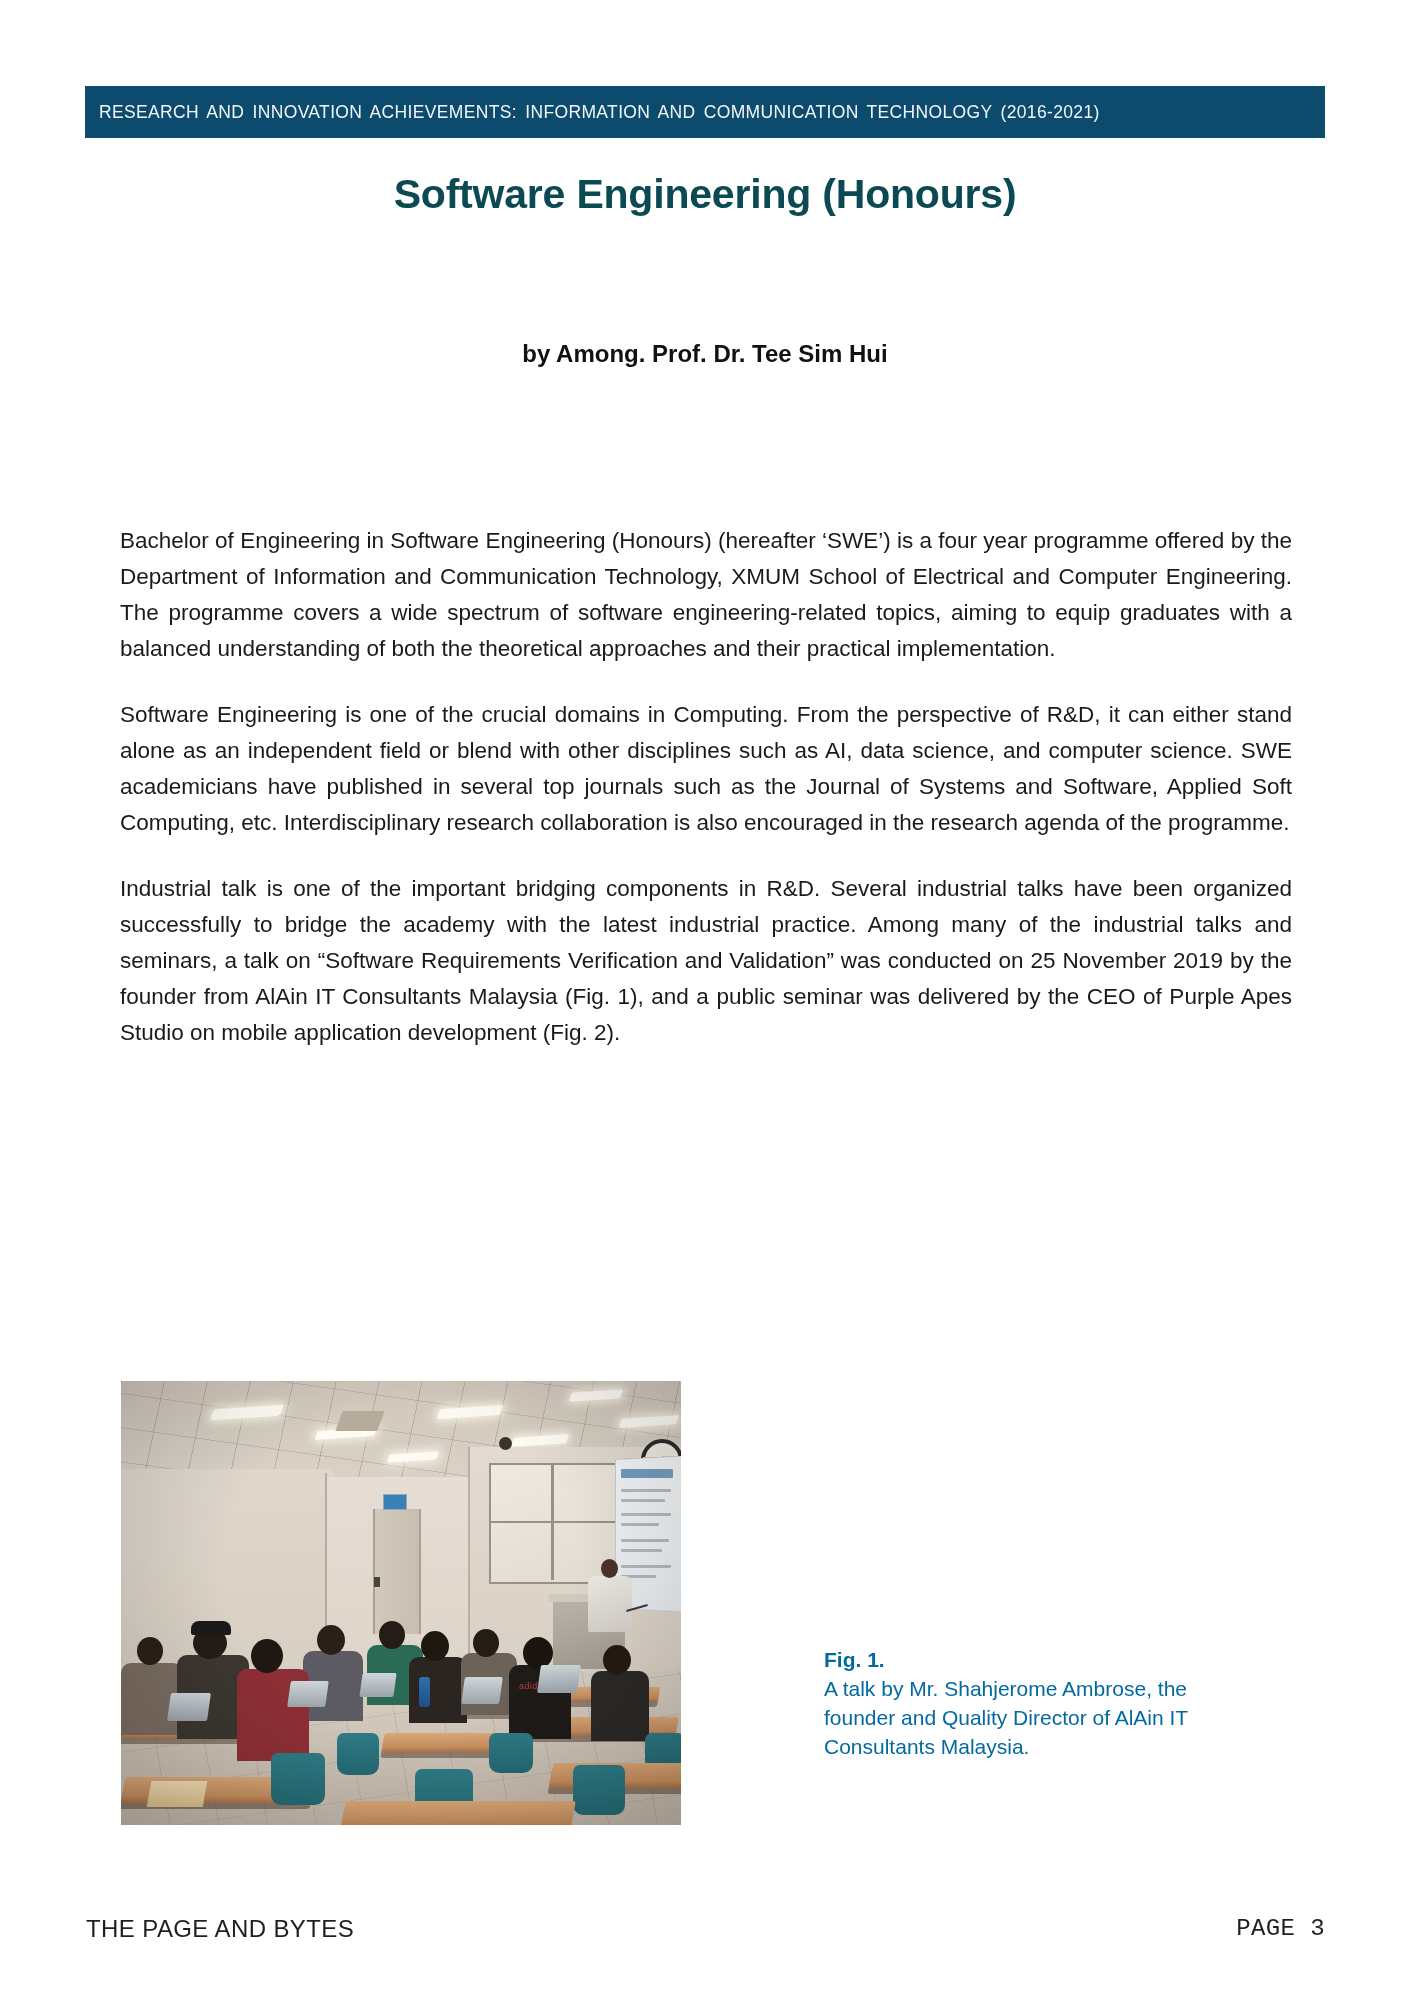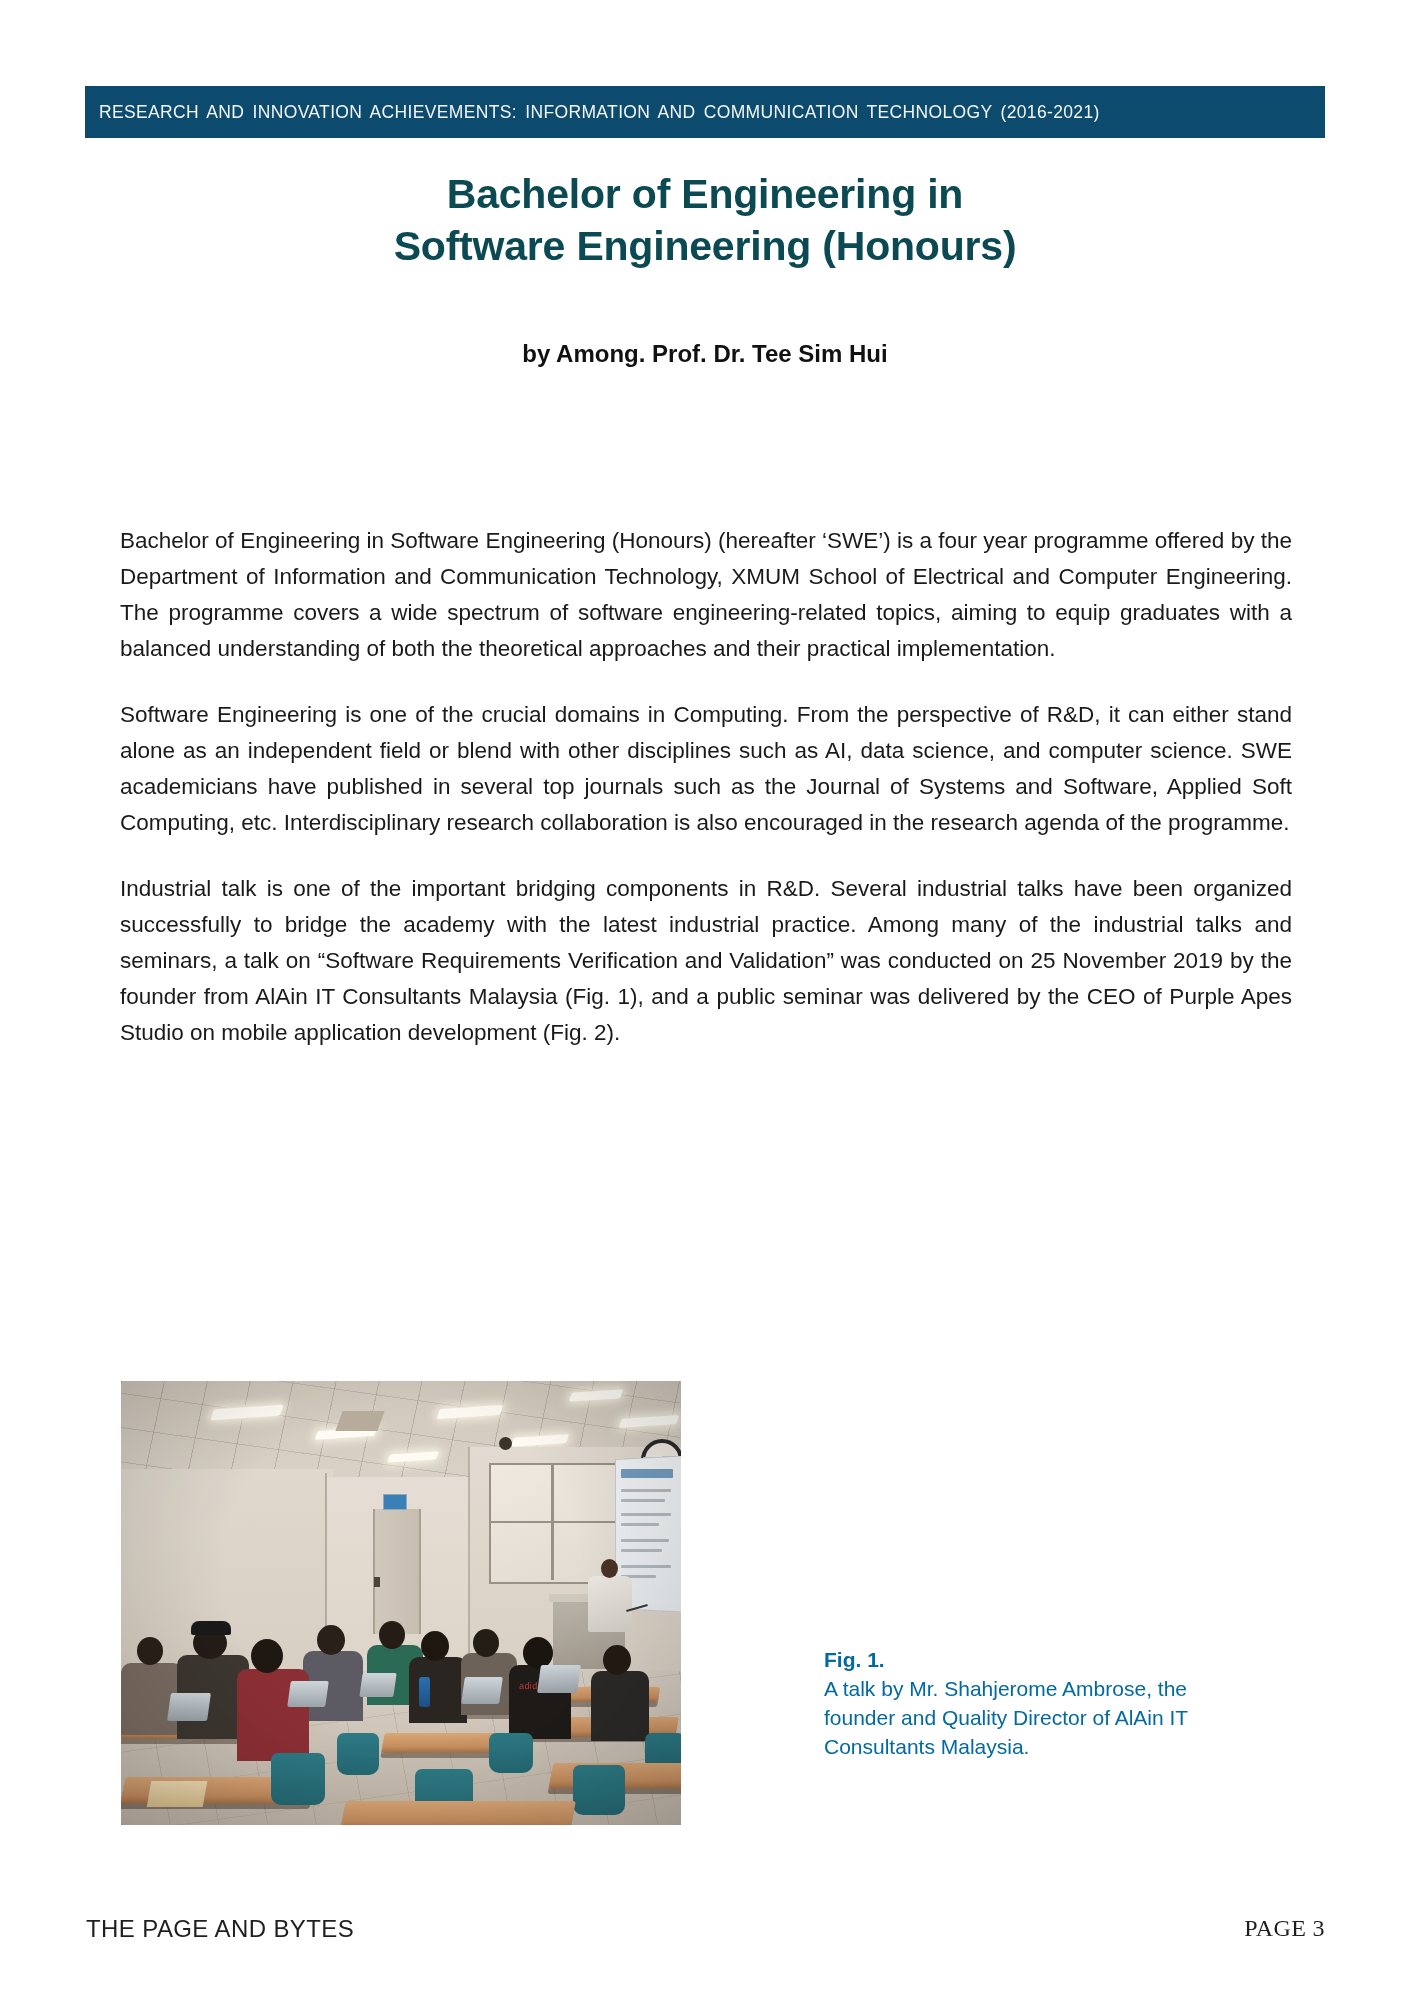--- a/index.html
+++ b/index.html
@@ -349,34 +349,33 @@
     color: #1f1f1f;
     font-family: "Liberation Sans Narrow", "Liberation Sans", sans-serif;
     font-size: 24px;
     letter-spacing: .4px;
   }
   #footer-right {
     position: absolute;
     right: 86px;
     top: 1915px;
     color: #1f1f1f;
-    font-family: Liberation Serif, serif;
+    font-family: Liberation Mono, monospace;
     font-size: 24px;
     letter-spacing: .4px;
   }
 </style>
 </head>
 <body>
 
 <div id="header-band">
   <span id="header-title">RESEARCH AND INNOVATION ACHIEVEMENTS: INFORMATION AND COMMUNICATION TECHNOLOGY (2016-2021)</span>
 </div>
 
 <div id="title-block">
-  <div class="title-line">Bachelor of Engineering in</div>
   <div class="title-line">Software Engineering (Honours)</div>
 </div>
 
 <div id="byline">by Among. Prof. Dr. Tee Sim Hui</div>
 
 <div id="body-col">
   <p class="para">Bachelor of Engineering in Software Engineering (Honours) (hereafter ‘SWE’) is a four year programme offered by the Department of Information and Communication Technology, XMUM School of Electrical and Computer Engineering. The programme covers a wide spectrum of software engineering-related topics, aiming to equip graduates with a balanced understanding of both the theoretical approaches and their practical implementation.</p>
   <p class="para">Software Engineering is one of the crucial domains in Computing. From the perspective of R&amp;D, it can either stand alone as an independent field or blend with other disciplines such as AI, data science, and computer science. SWE academicians have published in several top journals such as the Journal of Systems and Software, Applied Soft Computing, etc. Interdisciplinary research collaboration is also encouraged in the research agenda of the programme.</p>
   <p class="para">Industrial talk is one of the important bridging components in R&amp;D. Several industrial talks have been organized successfully to bridge the academy with the latest industrial practice. Among many of the industrial talks and seminars, a talk on “Software Requirements Verification and Validation” was conducted on 25 November 2019 by the founder from AlAin IT Consultants Malaysia (Fig. 1), and a public seminar was delivered by the CEO of Purple Apes Studio on mobile application development (Fig. 2).</p>
 </div>

